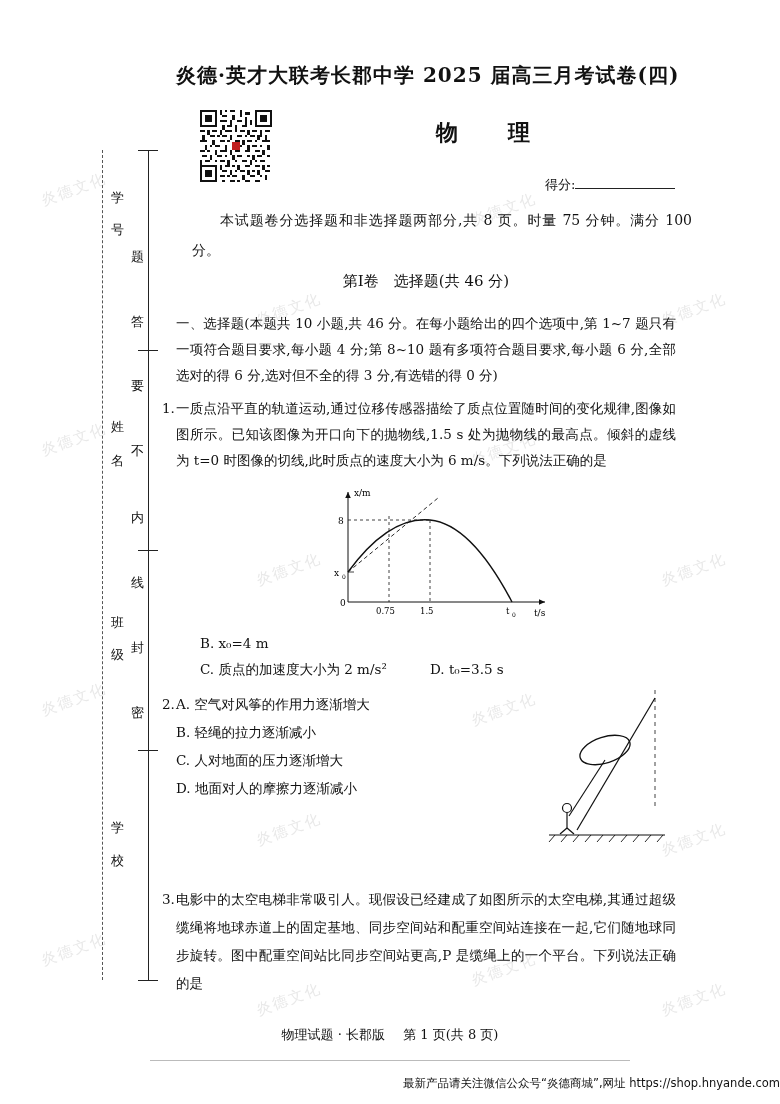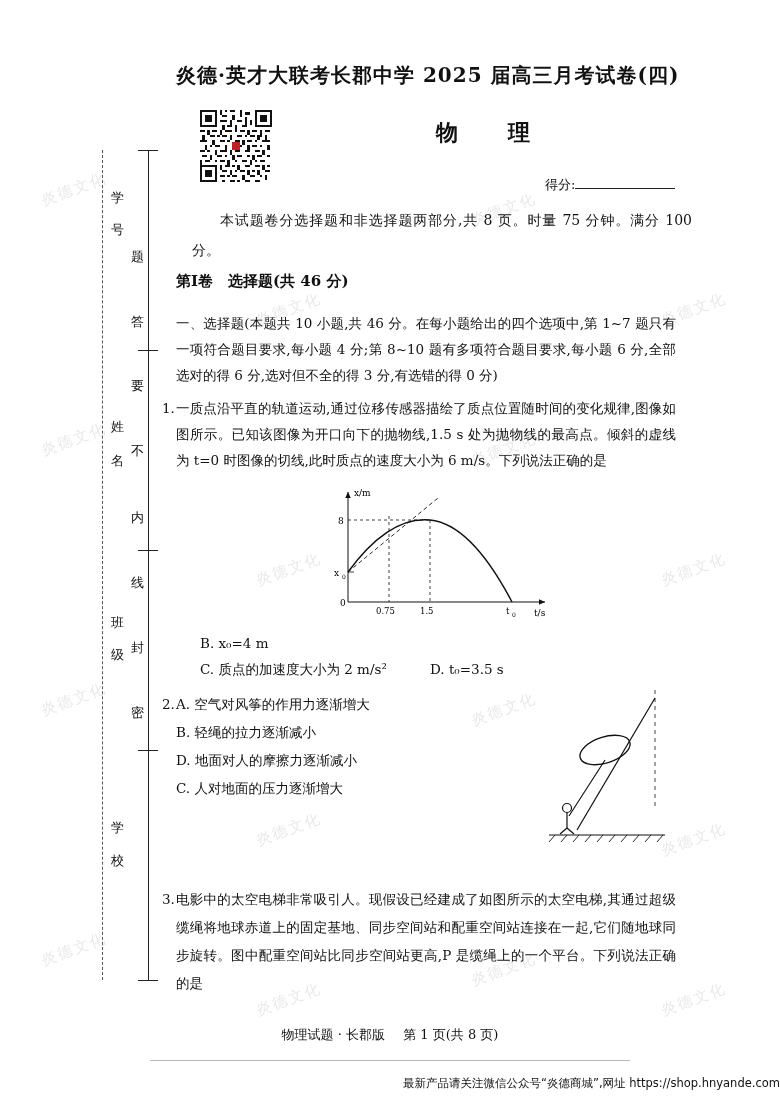--- a/index.html
+++ b/index.html
@@ -72,22 +72,22 @@
   }
   .score u{display:inline-block;width:100px;border-bottom:1px solid #222;}
 
   .para{
     position:absolute;
     font-size:14px;line-height:30px;text-align:justify;
   }
   .p-intro{left:192px;top:205px;width:500px;text-indent:2em;}
 
   .sec-title{
-    position:absolute;left:176px;top:272px;width:500px;text-align:left;
-    font-size:15px;font-weight:bold;
+    position:absolute;left:176px;top:272px;width:500px;text-align:center;
+    font-size:15px;font-weight:normal;
   }
   .q-head{
     position:absolute;left:176px;top:310px;width:500px;
     font-size:13.5px;line-height:26px;text-align:justify;
   }
 
   .q1{position:absolute;left:176px;top:395px;width:500px;font-size:13.5px;line-height:26px;text-align:justify;}
   .q1 .num{position:absolute;left:-14px;top:0;}
 
   .fig1{position:absolute;left:320px;top:480px;width:240px;height:145px;}
@@ -352,22 +352,22 @@
     <div class="row">
       <span>C. 质点的加速度大小为 2 m/s²</span>
       <span>D. t₀=3.5 s</span>
     </div>
   </div>
 
   <div class="q2">
     <span class="num">2.</span>
     <div>A. 空气对风筝的作用力逐渐增大</div>
     <div>B. 轻绳的拉力逐渐减小</div>
+    <div>C. 人对地面的压力逐渐增大</div>
     <div>D. 地面对人的摩擦力逐渐减小</div>
-    <div>C. 人对地面的压力逐渐增大</div>
   </div>
 
   <div class="fig2">
     <svg width="150" height="160" viewBox="0 0 150 160">
 
       <line x1="110" y1="2" x2="110" y2="120" stroke="#111" stroke-width="0.8" stroke-dasharray="4,4"></line>
 
       <ellipse cx="60" cy="62" rx="26" ry="13" transform="rotate(-18 60 62)" fill="none" stroke="#111" stroke-width="1.3"></ellipse>
 
       <line x1="60" y1="72" x2="24" y2="128" stroke="#111" stroke-width="1.1"></line>

